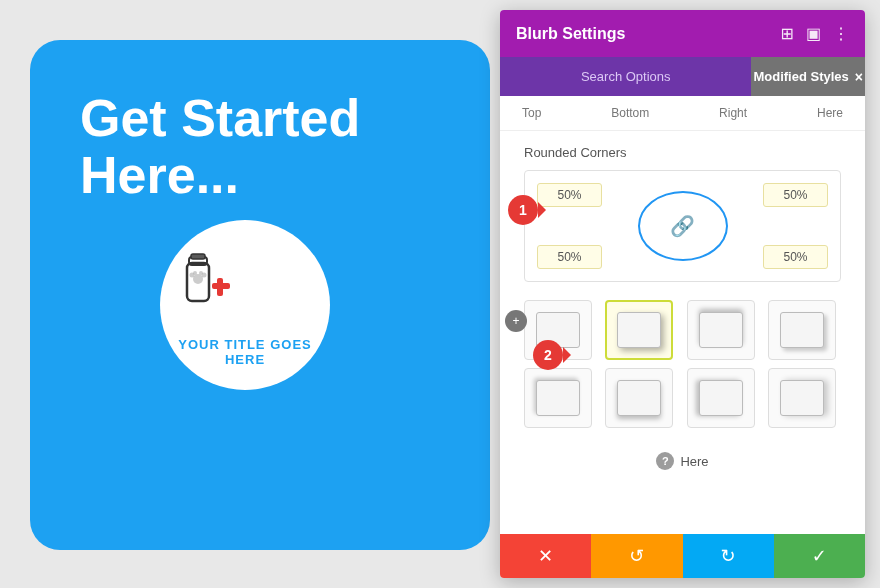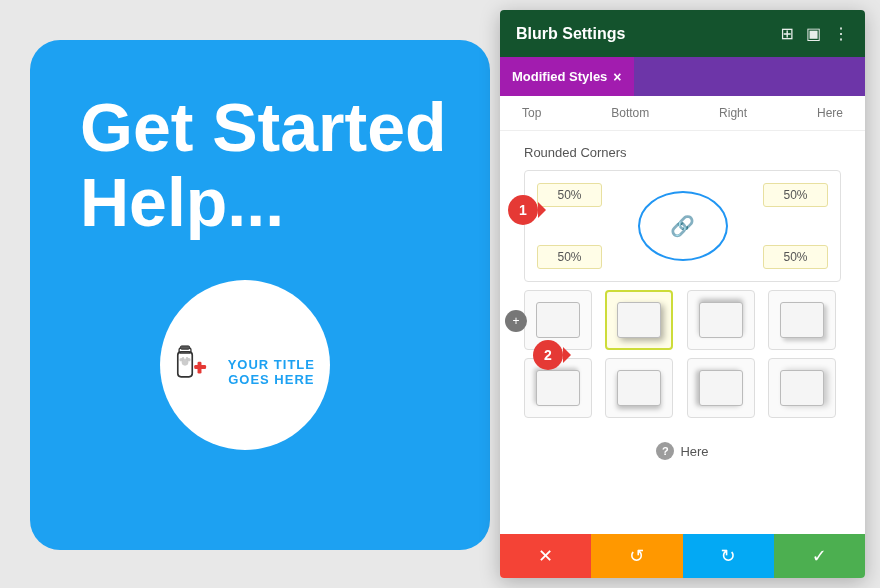--- a/index.html
+++ b/index.html
@@ -35,43 +35,42 @@
       display: flex;
       flex-direction: column;
       align-items: flex-start;
       justify-content: flex-start;
       padding: 50px 40px 40px 50px;
       z-index: 1;
     }
 
     .blurb-heading {
       color: #fff;
-      font-size: 68px;
+      font-size: 52px;
       font-weight: 800;
       line-height: 1.1;
-      margin-bottom: 40px;
+      margin-bottom: 16px;
     }
 
     .blurb-icon-circle {
       width: 170px;
       height: 170px;
       background: #fff;
       border-radius: 50%;
       display: flex;
       flex-direction: column;
       align-items: center;
       justify-content: center;
       margin: 0 auto;
       margin-left: 80px;
     }
 
     .blurb-icon-area {
       display: flex;
-      flex-direction: row;
-      align-items: center;
+      flex-direction: column;
     }
 
     .blurb-icon-svg {
       width: 80px;
       height: 80px;
     }
 
     .blurb-title {
       color: #1da1f2;
       font-size: 13px;
@@ -92,21 +91,21 @@
       background: #fff;
       border-radius: 4px;
       box-shadow: 0 4px 20px rgba(0,0,0,0.25);
       display: flex;
       flex-direction: column;
       overflow: hidden;
       z-index: 10;
     }
 
     .panel-header {
-      background: #14532d;
+      background: #a21caf;
       padding: 14px 16px;
       display: flex;
       align-items: center;
       justify-content: space-between;
       flex-shrink: 0;
     }
 
     .panel-title {
       color: #fff;
       font-size: 16px;
@@ -137,25 +136,25 @@
     .tab-item {
       padding: 12px 18px;
       font-size: 13px;
       color: #dcc8f5;
       cursor: pointer;
       flex: 1;
       text-align: center;
     }
 
     .tab-modified {
-      background: #a21caf;
+      background: #737373;
       color: #fff;
       font-size: 13px;
       font-weight: 700;
-      padding: 12px 12px;
+      padding: 12px 2px;
       display: flex;
       align-items: center;
       gap: 6px;
       cursor: pointer;
       flex-shrink: 0;
     }
 
     .tab-modified .close-x {
       font-size: 14px;
       line-height: 1;
@@ -189,21 +188,21 @@
       color: #555;
       font-weight: 500;
       margin-bottom: 10px;
     }
 
     
     .rounded-corners-grid {
       border: 1px solid #e0e0e0;
       border-radius: 4px;
       padding: 12px;
-      margin-bottom: 8px;
+      margin-bottom: 18px;
       position: relative;
       display: grid;
       grid-template-columns: 80px 1fr 80px;
       grid-template-rows: auto auto auto;
       gap: 6px;
       align-items: center;
       justify-items: center;
     }
 
     .corner-input {
@@ -410,21 +409,21 @@
     }
   </style>
 </head>
 <body>
 
 <div class="main-container">
 
   <div class="blurb-card">
     <div class="blurb-heading">
       <span>Get Started</span><br>
-      <span>Help...</span>
+      <span>Here...</span>
     </div>
     <div class="blurb-icon-circle">
       <div class="blurb-icon-area">
 
         <svg class="blurb-icon-svg" viewBox="0 0 80 80">
 
           <rect x="27" y="20" width="22" height="38" rx="5" ry="5" fill="none" stroke="#333" stroke-width="2.5"></rect>
           <rect x="29" y="14" width="18" height="8" rx="3" ry="3" fill="none" stroke="#333" stroke-width="2"></rect>
           <rect x="31" y="11" width="14" height="5" rx="2" ry="2" fill="#5a5a5a" stroke="#333" stroke-width="1.5"></rect>
 
@@ -452,20 +451,21 @@
     <div class="panel-header">
       <span class="panel-title">Blurb Settings</span>
       <div class="panel-header-icons">
         <span class="panel-header-icon">⊞</span>
         <span class="panel-header-icon">▣</span>
         <span class="panel-header-icon">⋮</span>
       </div>
     </div>
 
     <div class="tab-bar">
+      <div class="tab-item">Search Options</div>
       <div class="tab-modified">
         <span>Modified Styles</span>
         <span class="close-x">×</span>
       </div>
     </div>
 
     <div class="scroll-tabs">
       <span class="scroll-tab">Top</span>
       <span class="scroll-tab">Bottom</span>
       <span class="scroll-tab">Right</span>

